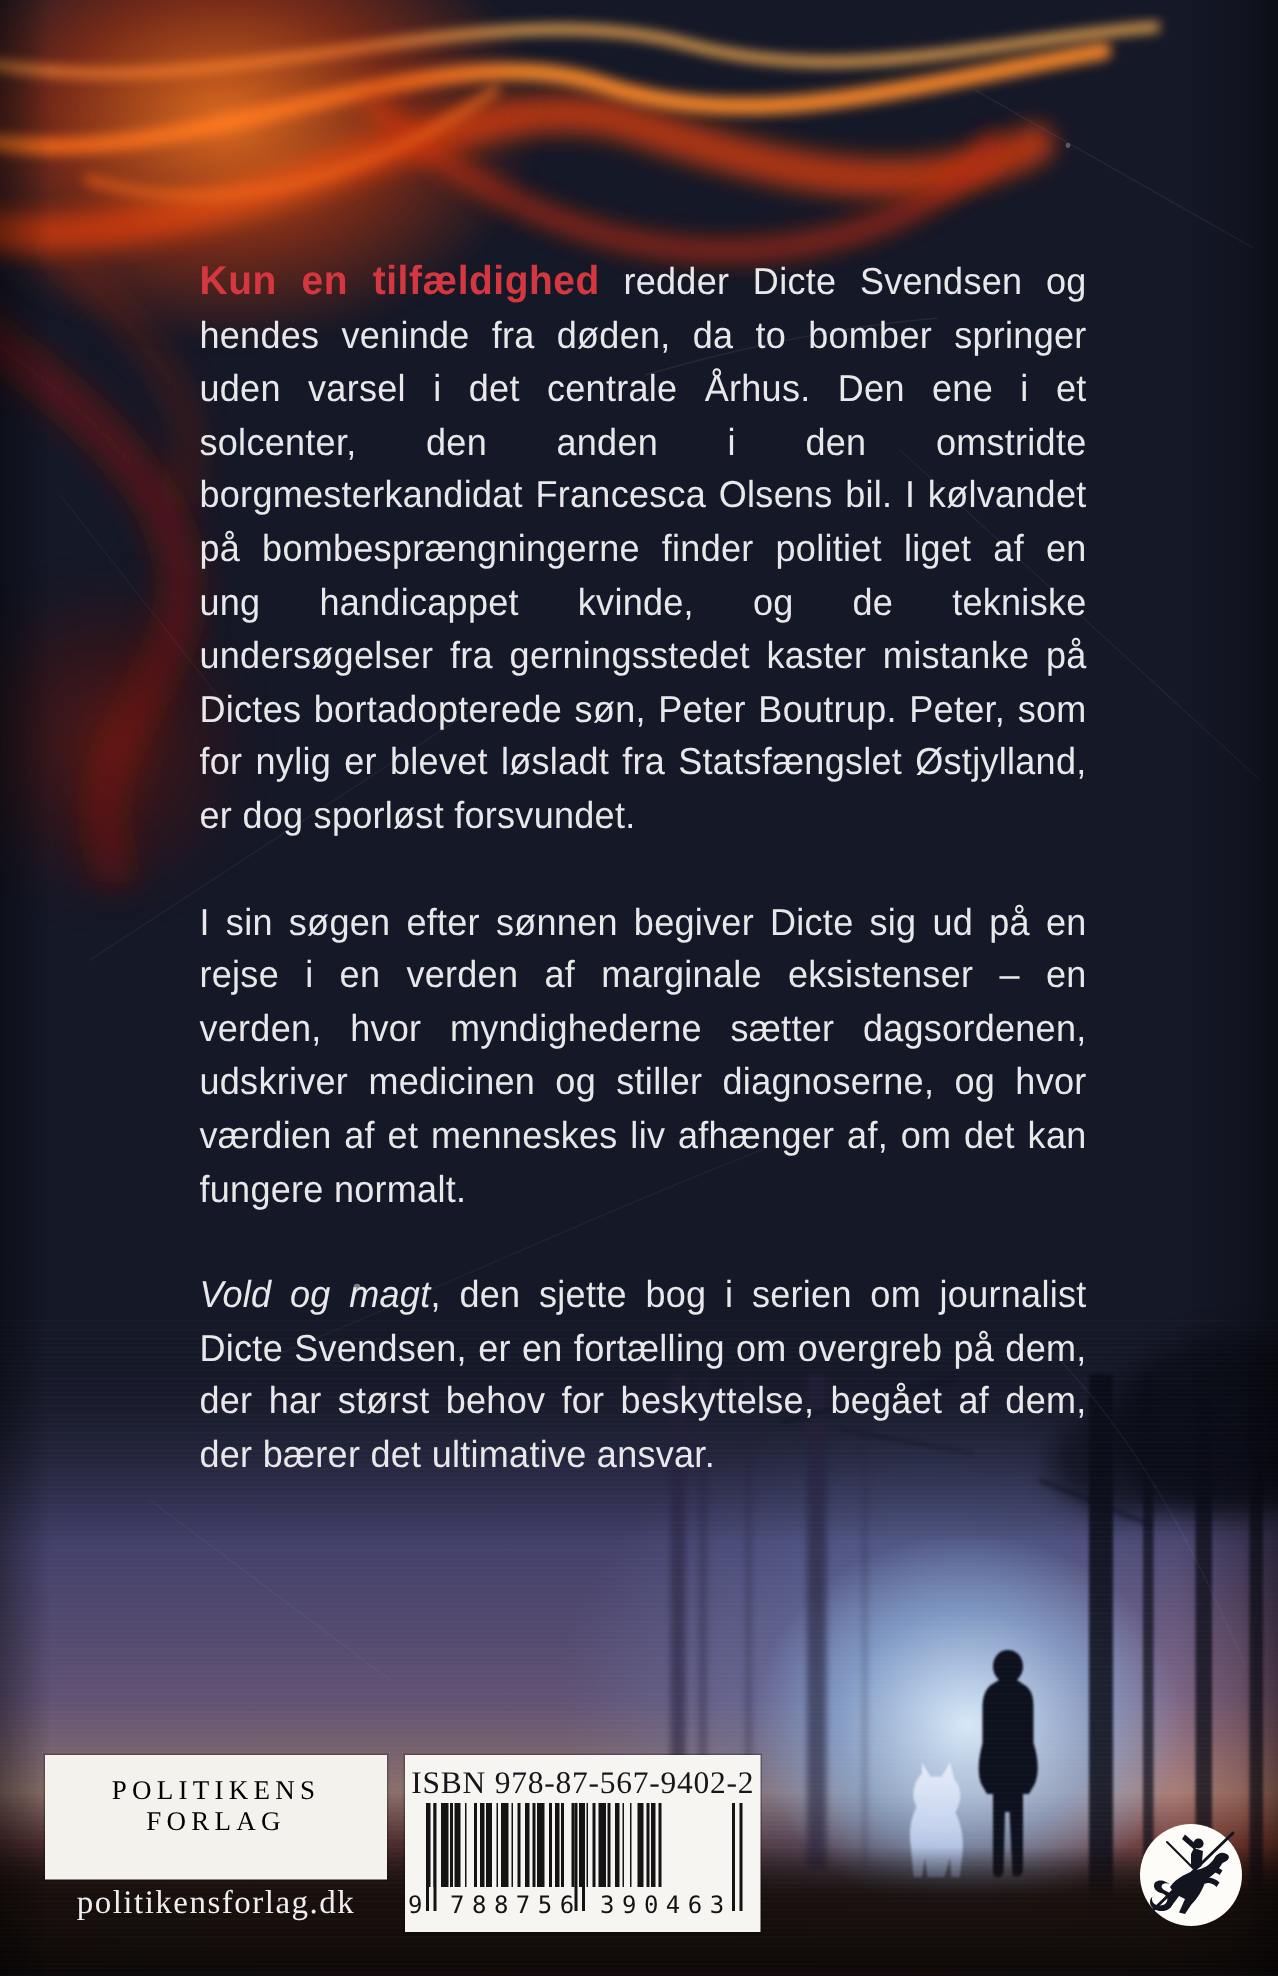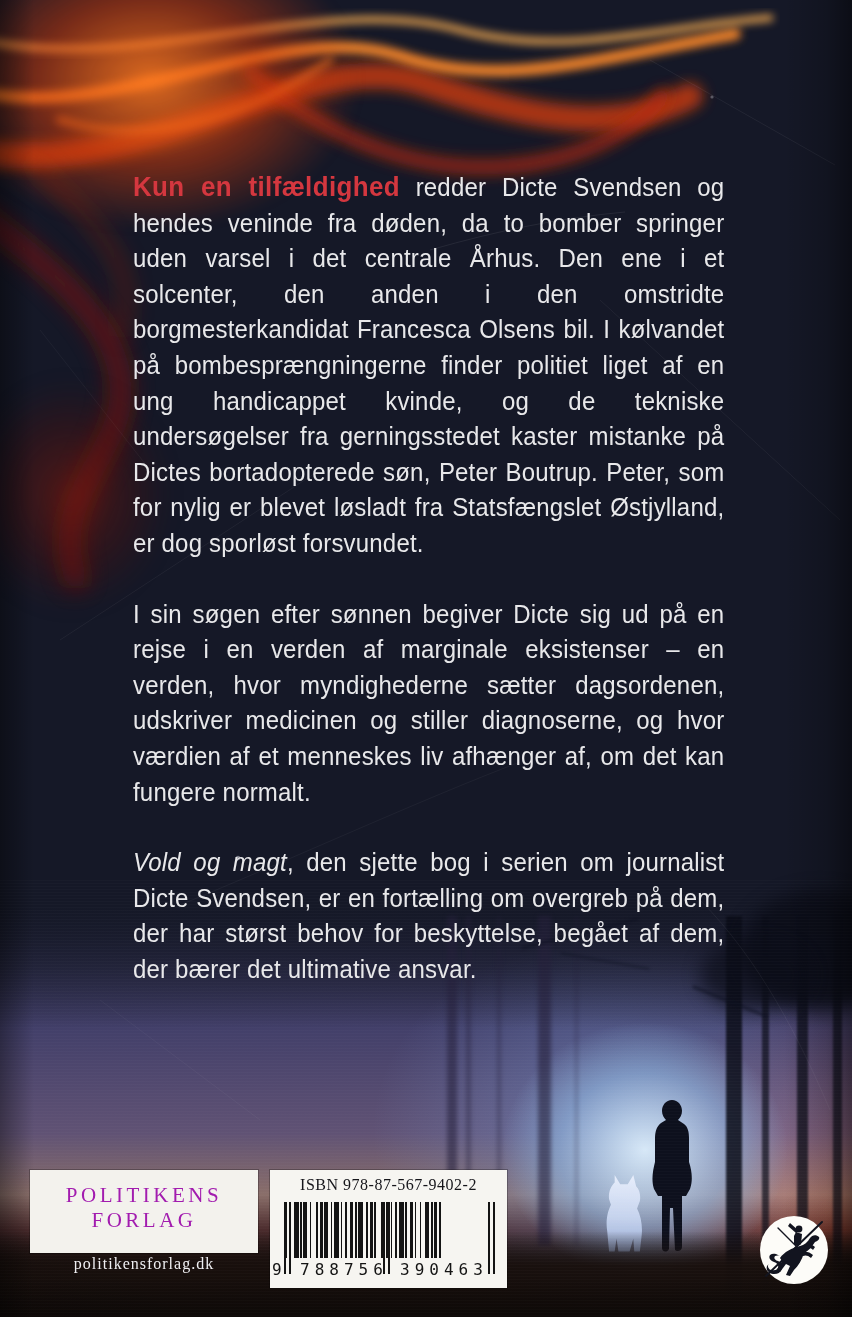--- a/index.html
+++ b/index.html
@@ -51,29 +51,29 @@
     color:#e8e8ea;font-size:25px;line-height:35.6px;text-align:justify;
     transform:scaleX(.96);transform-origin:left top;letter-spacing:.2px;}
   .blurb p{margin:0 0 35px 0;}
   .blurb .lead{color:#d4373f;font-weight:bold;font-size:27px;letter-spacing:.4px;}
   .blurb em{font-style:italic;}
 
   
   .pubbox{position:absolute;left:30px;top:1170px;width:228px;height:83px;background:#f3f2ed;z-index:6;
     box-shadow:0 0 0 1px rgba(0,0,0,.25);}
   .pubbox span{display:block;text-align:center;padding-top:13px;
-    font-family:"Liberation Serif",serif;font-size:21px;letter-spacing:3.5px;color:#a21caf;}
+    font-family:"Liberation Serif",serif;font-size:18px;letter-spacing:3.5px;color:#000000;}
   .puburl{position:absolute;left:30px;top:1255px;width:228px;text-align:center;z-index:6;
-    font-family:"Liberation Serif",serif;font-size:16px;letter-spacing:1px;color:#efeff2;}
+    font-family:"Liberation Serif",serif;font-size:22px;letter-spacing:1px;color:#efeff2;}
 
   
   .bcbox{position:absolute;left:270px;top:1170px;width:237px;height:118px;background:#f6f5f1;z-index:6;
     box-shadow:0 0 0 1px rgba(0,0,0,.25);}
   .bc-isbn{display:block;text-align:center;margin-top:6px;
-    font-family:"Liberation Serif",serif;font-size:16px;letter-spacing:.5px;color:#15151a;}
+    font-family:"Liberation Serif",serif;font-size:21px;letter-spacing:.5px;color:#15151a;}
   .bc-bars{position:absolute;left:14px;top:32px;width:209px;height:56px;display:flex;align-items:stretch;}
   .bc-bars i{display:block;height:100%;background:#141414;}
   .bc-guard{position:absolute;top:32px;width:2.4px;height:72px;background:#141414;}
   .bc-digits{position:absolute;left:14px;top:90px;width:209px;height:20px;
     font-family:"DejaVu Sans Mono",monospace;font-size:16px;color:#141414;}
   .bc-digits .d1{position:absolute;left:-12px;top:0;}
   .bc-digits .d2{position:absolute;left:16px;top:0;letter-spacing:5px;text-align:center;}
   .bc-digits .d3{position:absolute;left:116px;top:0;letter-spacing:5px;}
 
   

